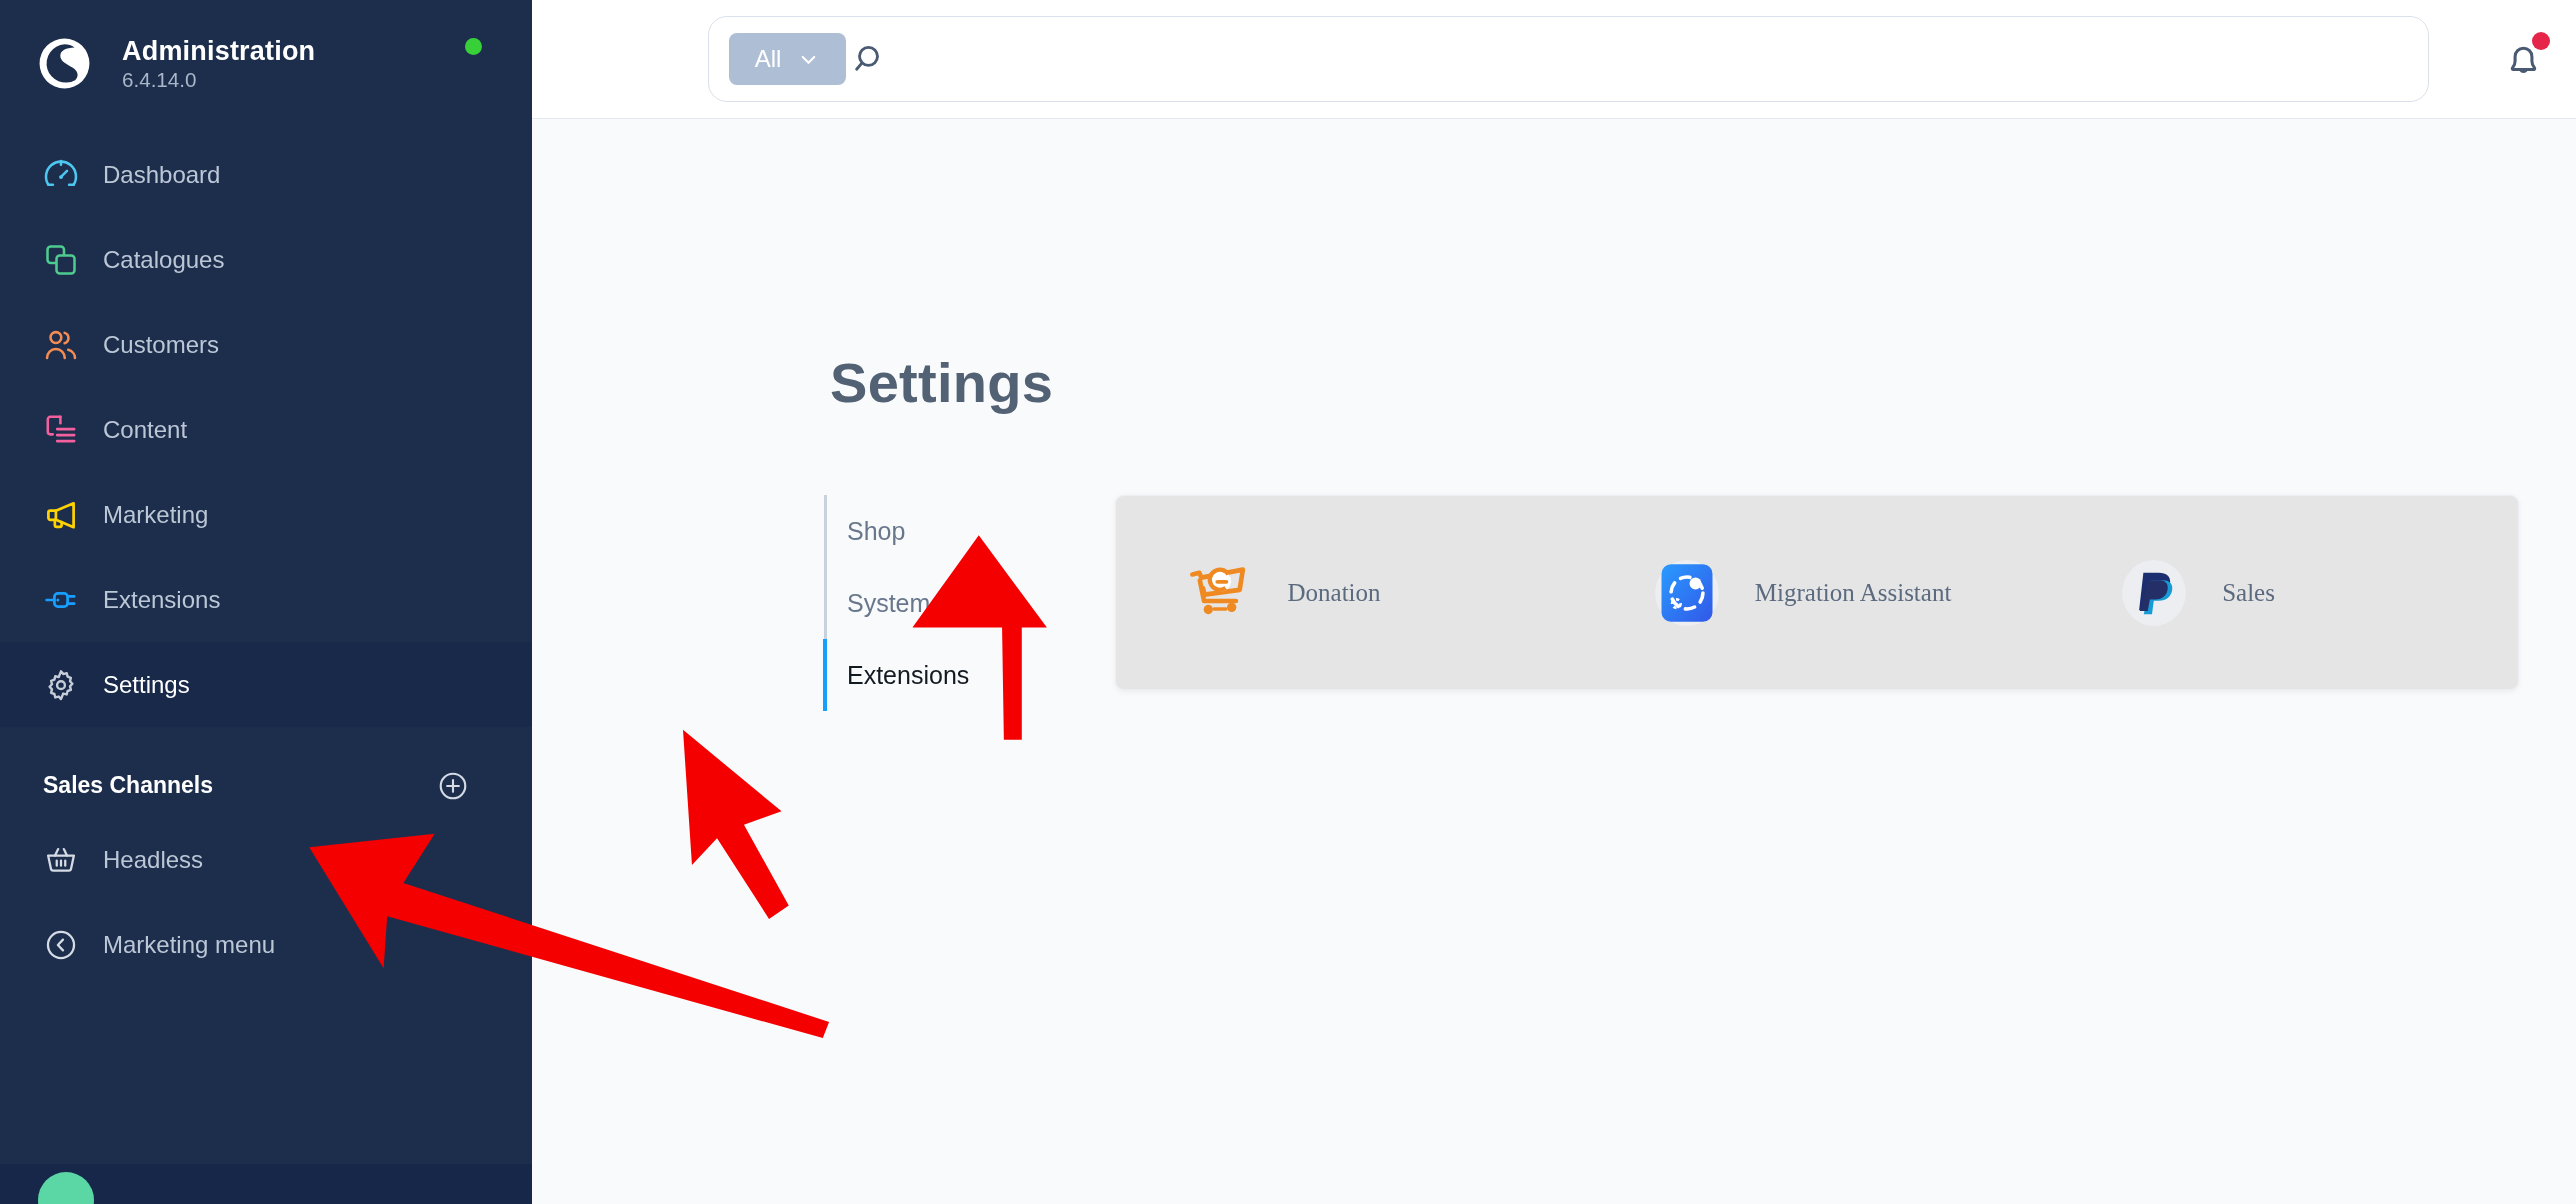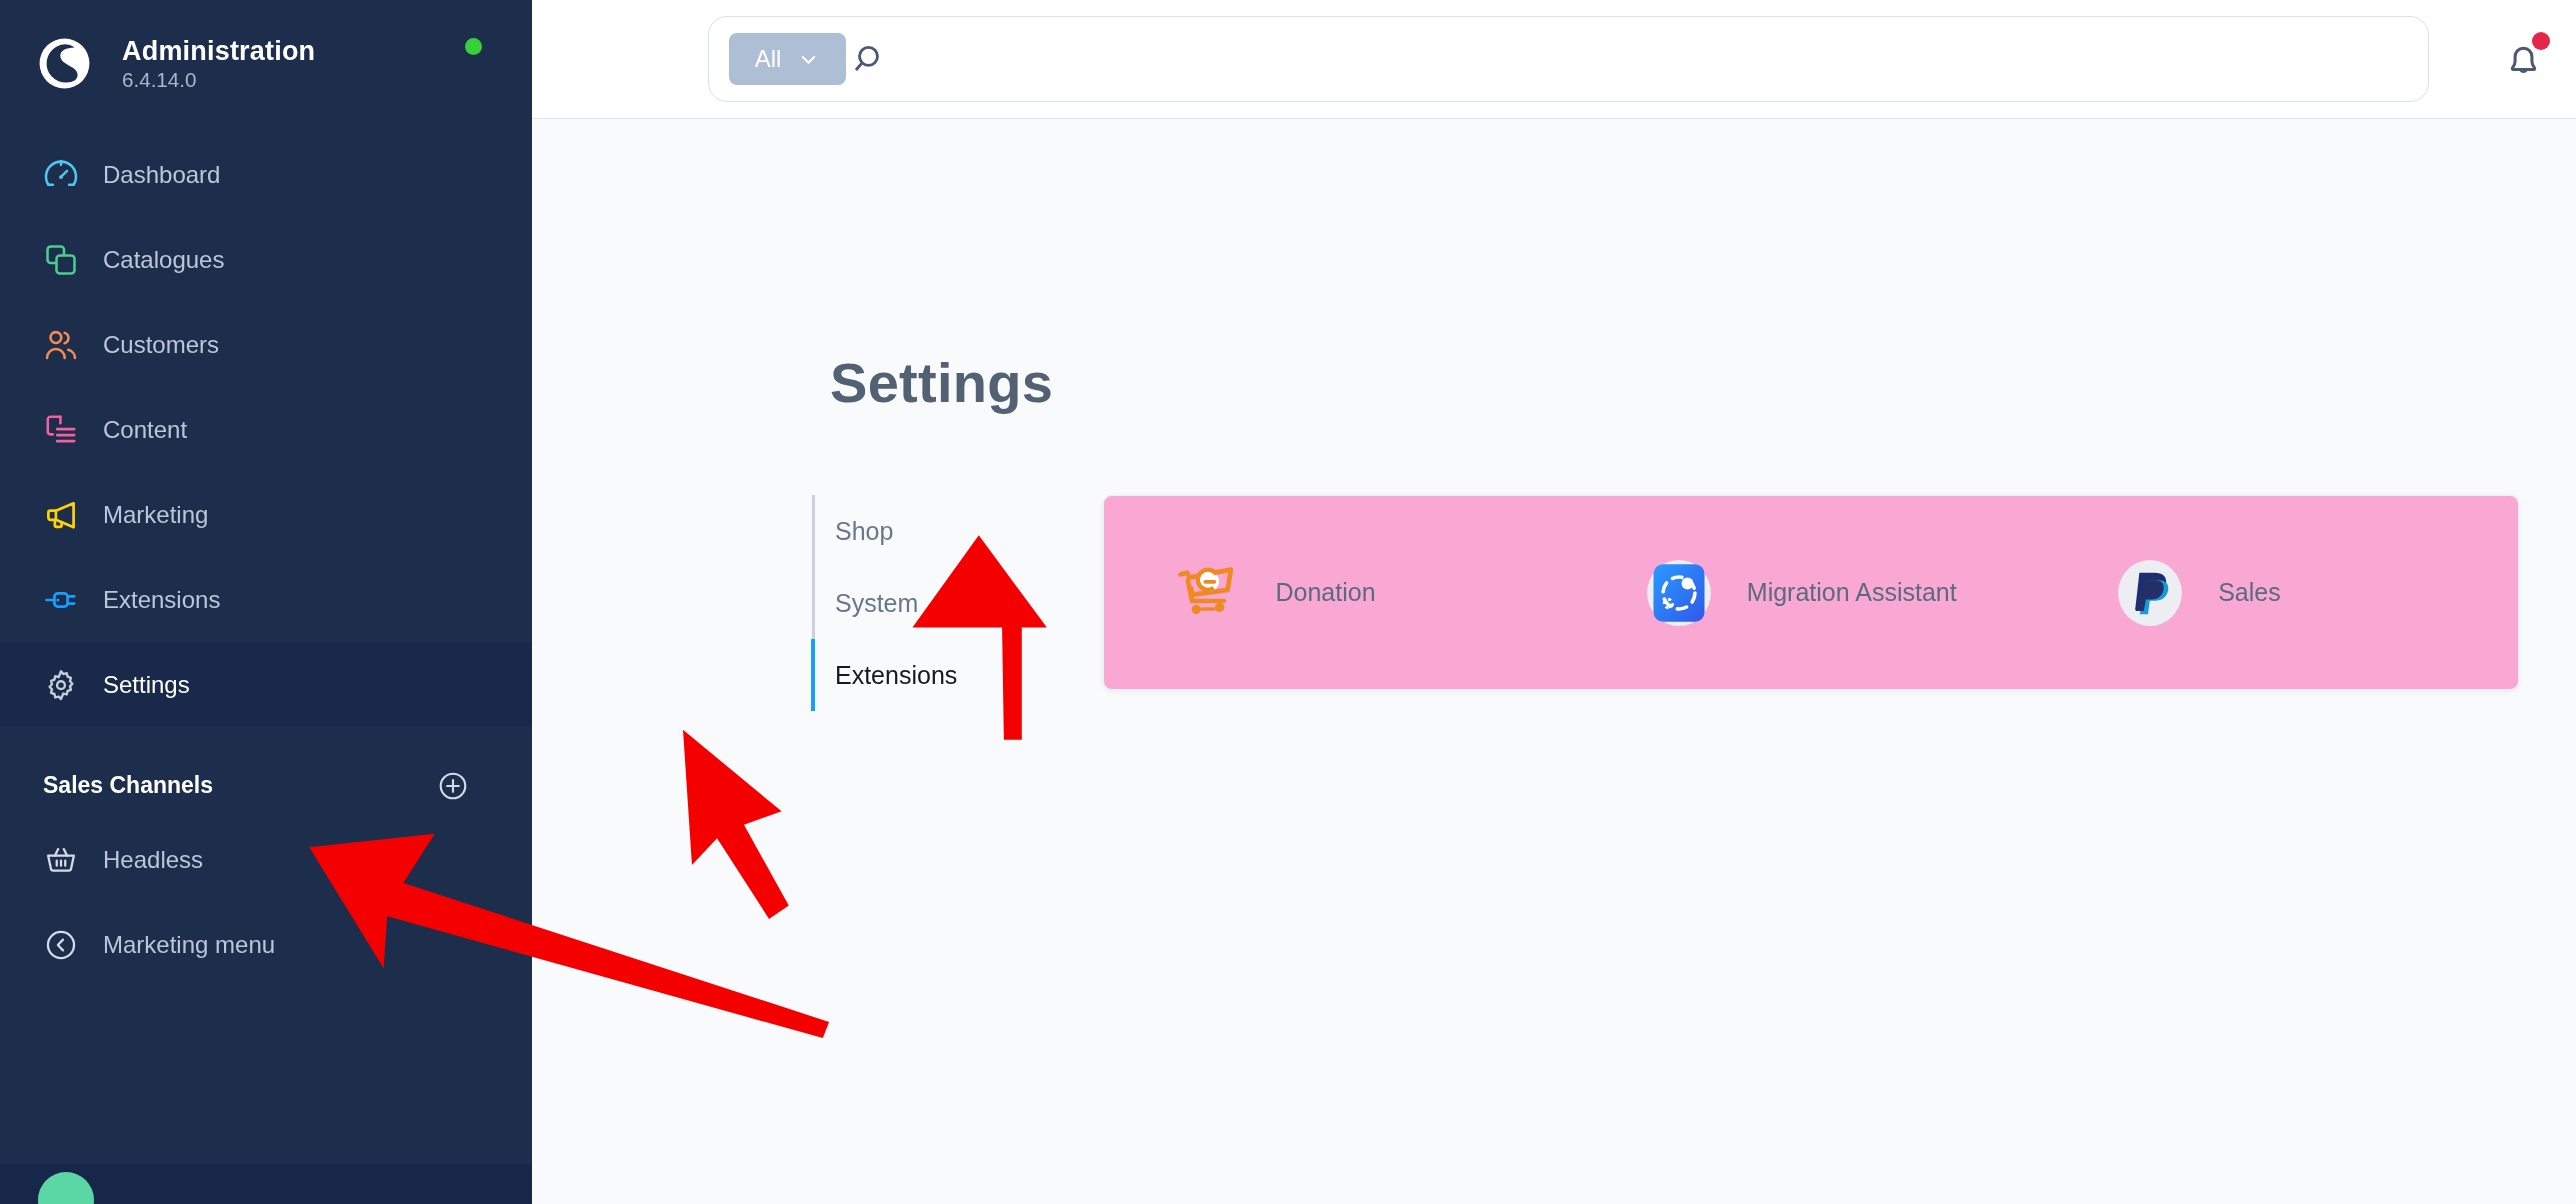--- a/index.html
+++ b/index.html
@@ -120,21 +120,21 @@
   }
 
   .content { flex: 1 1 auto; position: relative; padding: 0; }
   .page-title {
     position: absolute; left: 298px; top: 231px;
     font-size: 56px; font-weight: bold; color: #526173;
     letter-spacing: 0.3px;
   }
 
   .settings-body {
-    position: absolute; left: 280px; top: 376px;
+    position: absolute; left: 292px; top: 376px;
     right: 57px;
     display: flex; align-items: flex-start; text-align: right;
   }
   .tabs {
     width: 226px; flex: 0 0 226px;
     border-left: 3.6px solid #c9d1dc;
     padding-left: 0;
     position: relative;
   }
   .tab {
@@ -145,26 +145,26 @@
   .tab.active { color: #141a21; }
   .tab.active::before {
     content: ""; position: absolute;
     left: -3.6px; top: 0; bottom: 0; width: 3.6px;
     background: #189eff;
   }
 
   .ext-card {
     margin-left: 65px;
     flex: 1 1 auto;
-    background: #f9a8d4;
+    background: #e5e5e5;
     border-radius: 9px;
     box-shadow: 0 1.8px 5.4px rgba(60,75,100,0.08);
     border: 0.9px solid #eceff3;
     height: 195px;
-    display: flex; align-items: center;
+    display: flex; align-items: center; font-family: Liberation Serif, serif;
   }
   .ext-col {
     width: 33.333%;
     display: flex; align-items: center;
     padding-left: 66px;
     cursor: pointer;
   }
   .ext-icon {
     width: 75px; height: 75px; flex: 0 0 75px;
     display: flex; align-items: center; justify-content: center;

